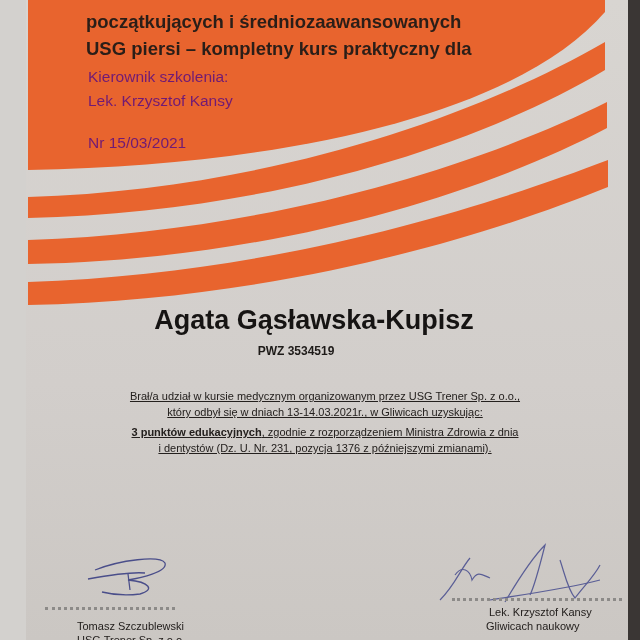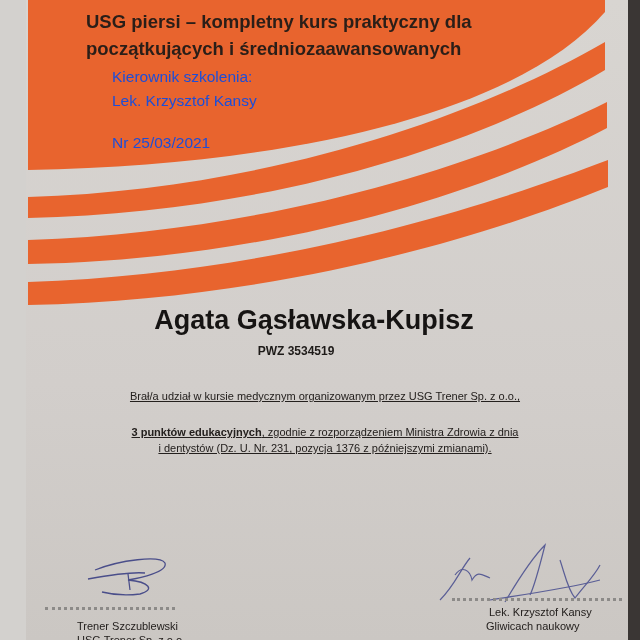--- a/index.html
+++ b/index.html
@@ -3,21 +3,21 @@
   <meta charset="utf-8">
   <style>
     html, body { margin:0; padding:0; }
     body { width:640px; height:640px; overflow:hidden; background:#c9c5c1; font-family:"Liberation Sans", sans-serif; position:relative; }
     .frame-left { position:absolute; left:0; top:0; width:26px; height:640px; background:#d3d1ce; }
     .frame-right { position:absolute; right:0; top:0; width:12px; height:640px; background:#3a3634; }
     .paper { position:absolute; left:26px; top:0; width:602px; height:640px; background:linear-gradient(180deg,#d8d5d1 0%,#d2cecb 60%,#cbc7c3 100%); }
     svg.deco { position:absolute; left:0; top:0; }
     .t { position:absolute; color:#1d1a18; }
     .title { left:86px; top:8px; font-size:18.5px; font-weight:bold; line-height:27px; color:#2a1e18; }
-    .lbl { left:88px; font-size:15.5px; color:#1d4ed8;margin-left:24px; }
+    .lbl { left:88px; font-size:15.5px; color:#701a75; }
     .name { left:0; width:628px; text-align:center; top:305px; font-size:27px; font-weight:bold; color:#161413; }
     .pwz { left:0; width:592px; text-align:center; top:344px; font-size:12px; font-weight:bold; }
     .para { left:110px; width:430px; text-align:center; font-size:11px; line-height:16px; color:#24201e;text-decoration:underline; }
     .sig-line { position:absolute; height:0; border-top:3px dotted #8c8a88; }
     .sig-name { position:absolute; font-size:11px; color:#24201e; }
   </style>
 </head>
 <body>
 
 <div class="frame-left"></div>
@@ -26,32 +26,33 @@
 <svg class="deco" width="640" height="640">
   <path d="M28 0 L605 0 L605 12 C520 110 300 165 28 170 Z" fill="#e8642e"></path>
   <path d="M28 197 C260 190 470 120 605 42 L605 70 C470 150 260 213 28 218 Z" fill="#e8642e"></path>
   <path d="M28 240 C270 232 480 165 607 102 L607 128 C480 195 270 260 28 264 Z" fill="#e8642e"></path>
   <path d="M28 282 C280 274 490 205 608 160 L608 187 C490 235 280 300 28 305 Z" fill="#e8642e"></path>
 </svg>
 
 <div class="frame-right"></div>
 
 <div class="t title">
+  <div>początkujących i średniozaawansowanych</div>
   <div>USG piersi – kompletny kurs praktyczny dla</div>
-  <div>początkujących i średniozaawansowanych</div>
 </div>
 <div class="t lbl" style="top:68px">Kierownik szkolenia:</div>
 <div class="t lbl" style="top:92px">Lek. Krzysztof Kansy</div>
-<div class="t lbl" style="top:134px">Nr 25/03/2021</div>
+<div class="t lbl" style="top:134px">Nr 15/03/2021</div>
 
 <div class="t name">Agata Gąsławska-Kupisz</div>
 <div class="t pwz">PWZ 3534519</div>
 
 <div class="t para" style="top:388px">
   <div>Brał/a udział w kursie medycznym organizowanym przez USG Trener Sp. z o.o.,</div>
+  <div>który odbył się w dniach 13-14.03.2021r., w Gliwicach uzyskując:</div>
 </div>
 
 <div class="t para" style="top:424px">
   <div><b>3 punktów edukacyjnych</b><span>, zgodnie z rozporządzeniem Ministra Zdrowia z dnia</span></div>
   <div>i dentystów (Dz. U. Nr. 231, pozycja 1376 z późniejszymi zmianami).</div>
 </div>
 
 <svg class="deco" width="640" height="640">
   <g fill="none" stroke="#4a4e8a" stroke-width="1.3">
     <path d="M88 579 C110 575 135 572 145 573"></path>
@@ -63,16 +64,16 @@
     <path d="M455 575 C462 565 470 570 472 580 C478 570 482 575 490 578"></path>
     <path d="M505 602 C515 585 530 560 545 545 C540 565 535 585 530 595"></path>
     <path d="M560 560 C565 575 568 590 575 598 C585 585 595 575 600 565"></path>
     <path d="M490 600 C520 595 560 590 600 580"></path>
   </g>
 </svg>
 
 <div class="sig-line" style="left:45px; top:607px; width:130px"></div>
 <div class="sig-line" style="left:452px; top:598px; width:170px"></div>
 
-<div class="sig-name" style="left:77px; top:620px">Trener Szczublewski</div>
+<div class="sig-name" style="left:77px; top:620px">Tomasz Szczublewski</div>
 <div class="sig-name" style="left:77px; top:634px">USG Trener Sp. z o.o.</div>
 <div class="sig-name" style="left:489px; top:606px">Lek. Krzysztof Kansy</div>
 <div class="sig-name" style="left:486px; top:620px">Gliwicach naukowy</div>
 
 </body></html>

